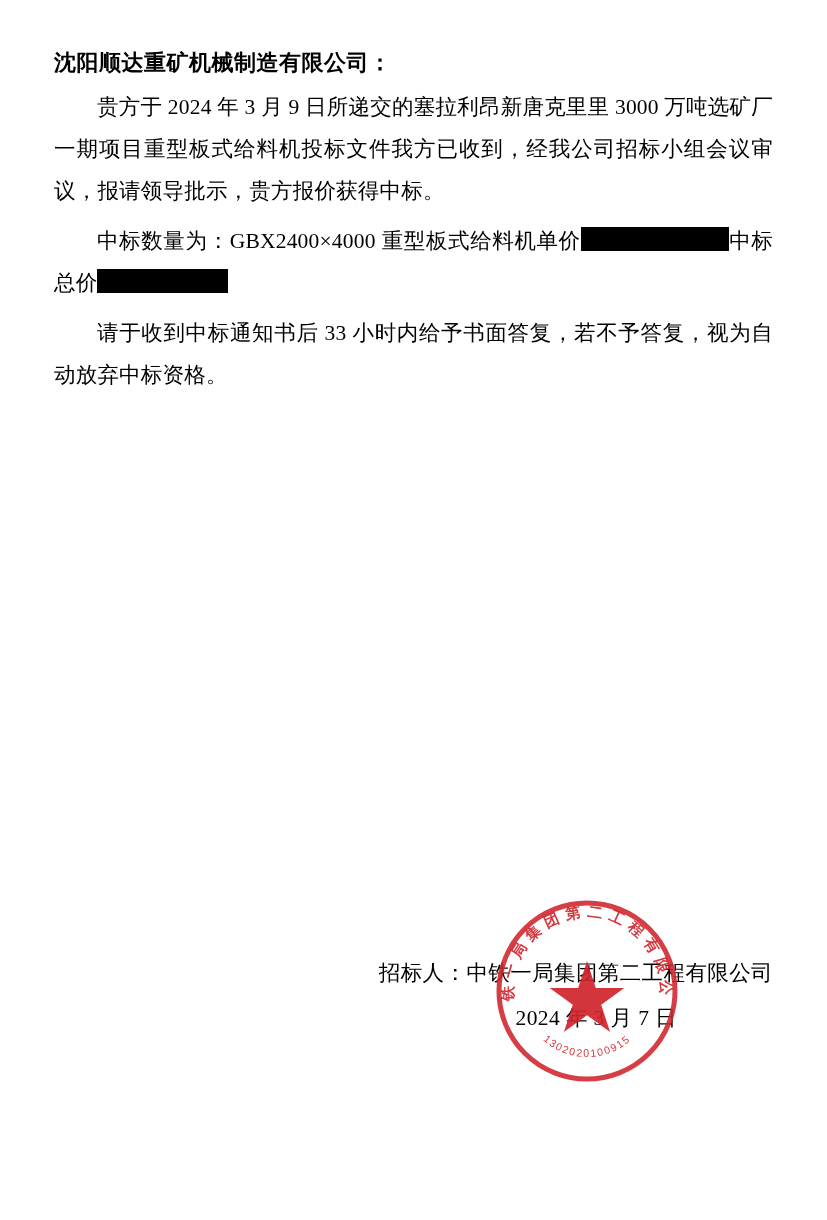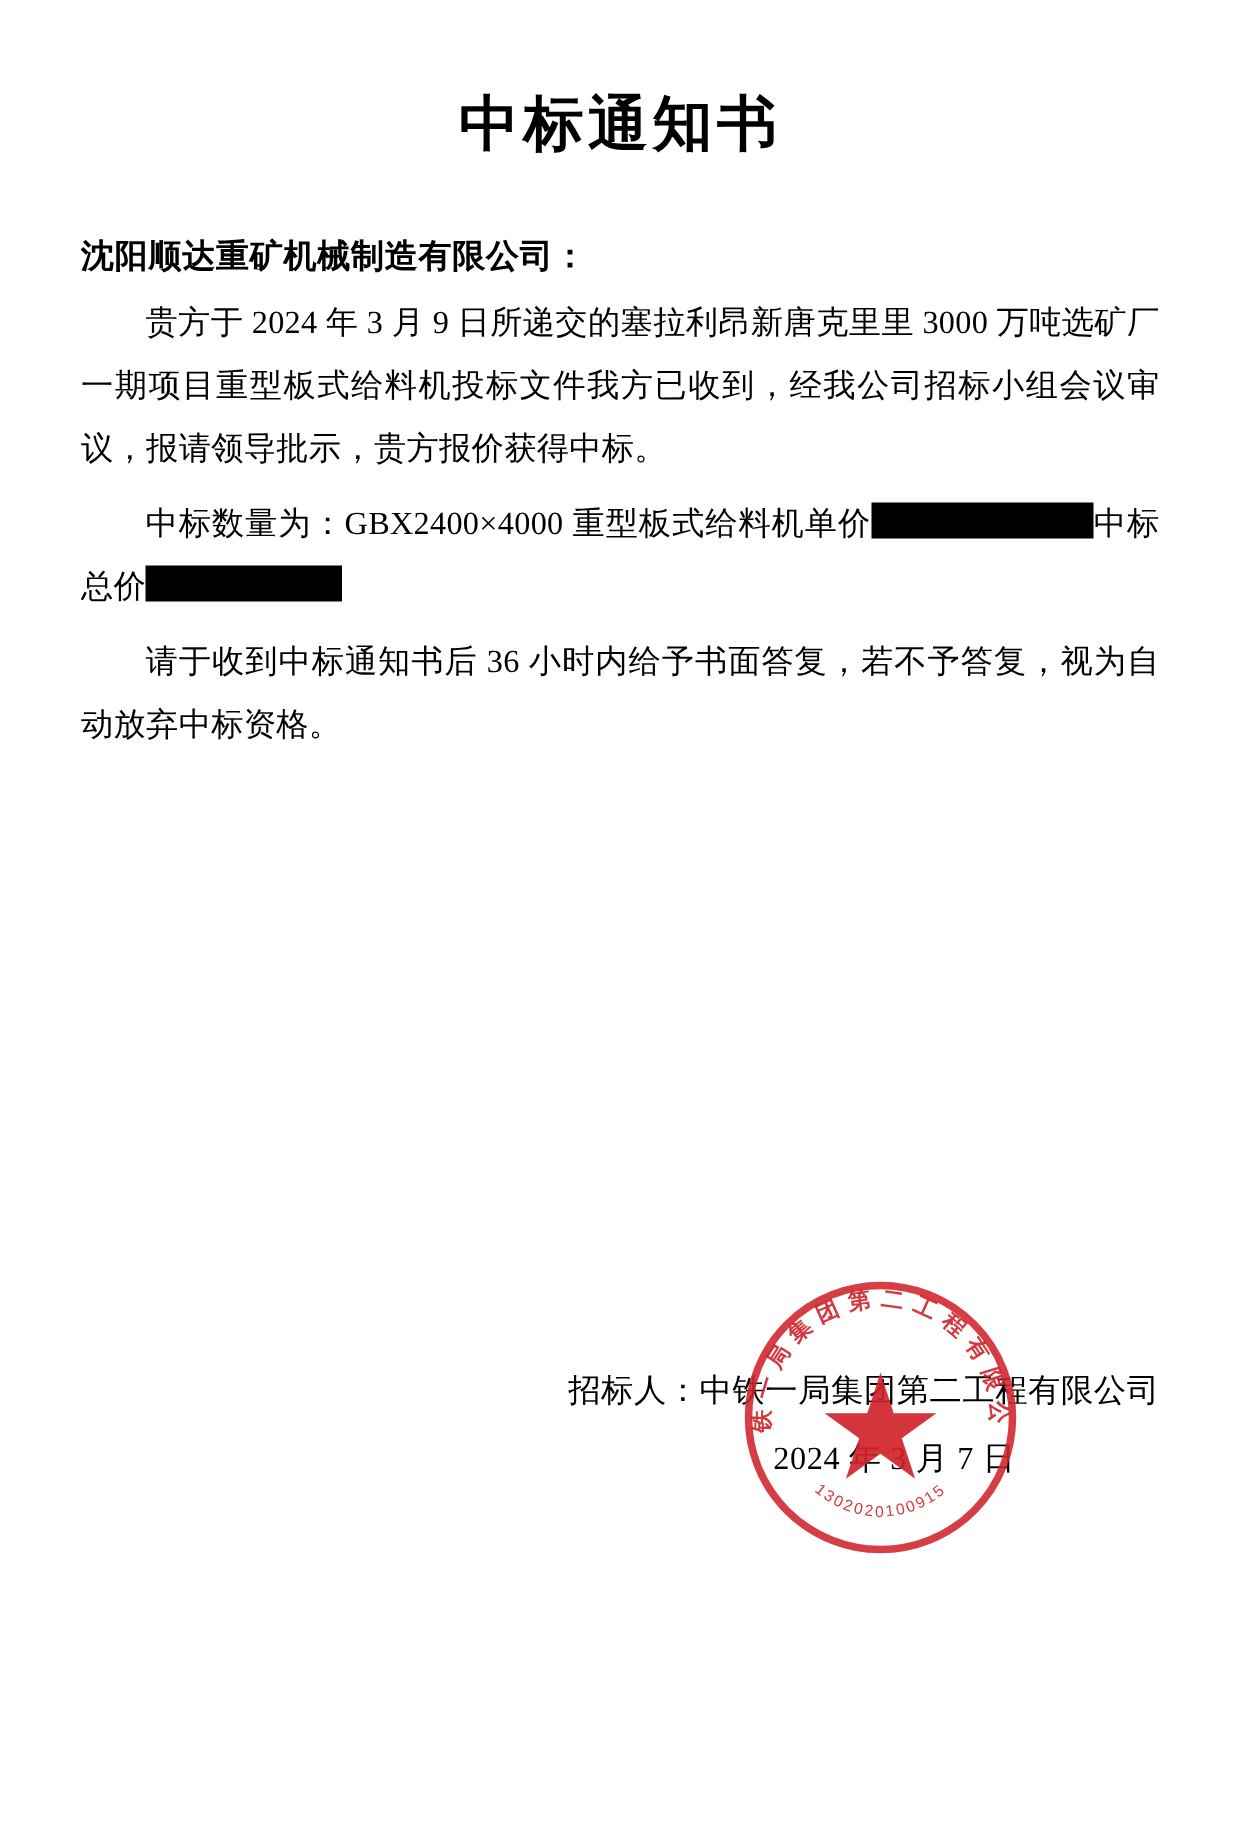--- a/index.html
+++ b/index.html
@@ -96,30 +96,29 @@
     font-family: "Liberation Sans", sans-serif;
     font-size: 10.5px;
     letter-spacing: 1.6px;
   }
 </style>
 </head>
 <body>
 
 <div class="page">
 
-  <h1 class="doc-title">中标通知书</h1>
 
   <div class="addressee">沈阳顺达重矿机械制造有限公司：</div>
 
   <p class="para indent">贵方于 2024 年 3 月 9 日所递交的塞拉利昂新唐克里里 3000 万吨选矿厂一期项目重型板式给料机投标文件我方已收到，经我公司招标小组会议审议，报请领导批示，贵方报价获得中标。</p>
 
   <p class="para indent"><span>中标数量为：GBX2400×4000 重型板式给料机单价</span><span class="redact r-unit"></span><span>中标总价</span><span class="redact r-total"></span></p>
 
 
-  <p class="para indent">请于收到中标通知书后 36 小时内给予书面答复，若不予答复，视为自动放弃中标资格。</p>
+  <p class="para indent">请于收到中标通知书后 33 小时内给予书面答复，若不予答复，视为自动放弃中标资格。</p>
 
   <div class="signature-block">
     <div class="sig-line-1">招标人：中铁一局集团第二工程有限公司</div>
     <div class="sig-line-2">2024 年 3 月 7 日</div>
   </div>
 
   <div class="seal">
     <svg width="200" height="200" viewBox="0 0 200 200" xmlns="http://www.w3.org/2000/svg">
       <defs>
         <path id="sealArcTop" d="M 26,100 A 74,74 0 0 1 174,100" fill="none"></path>

